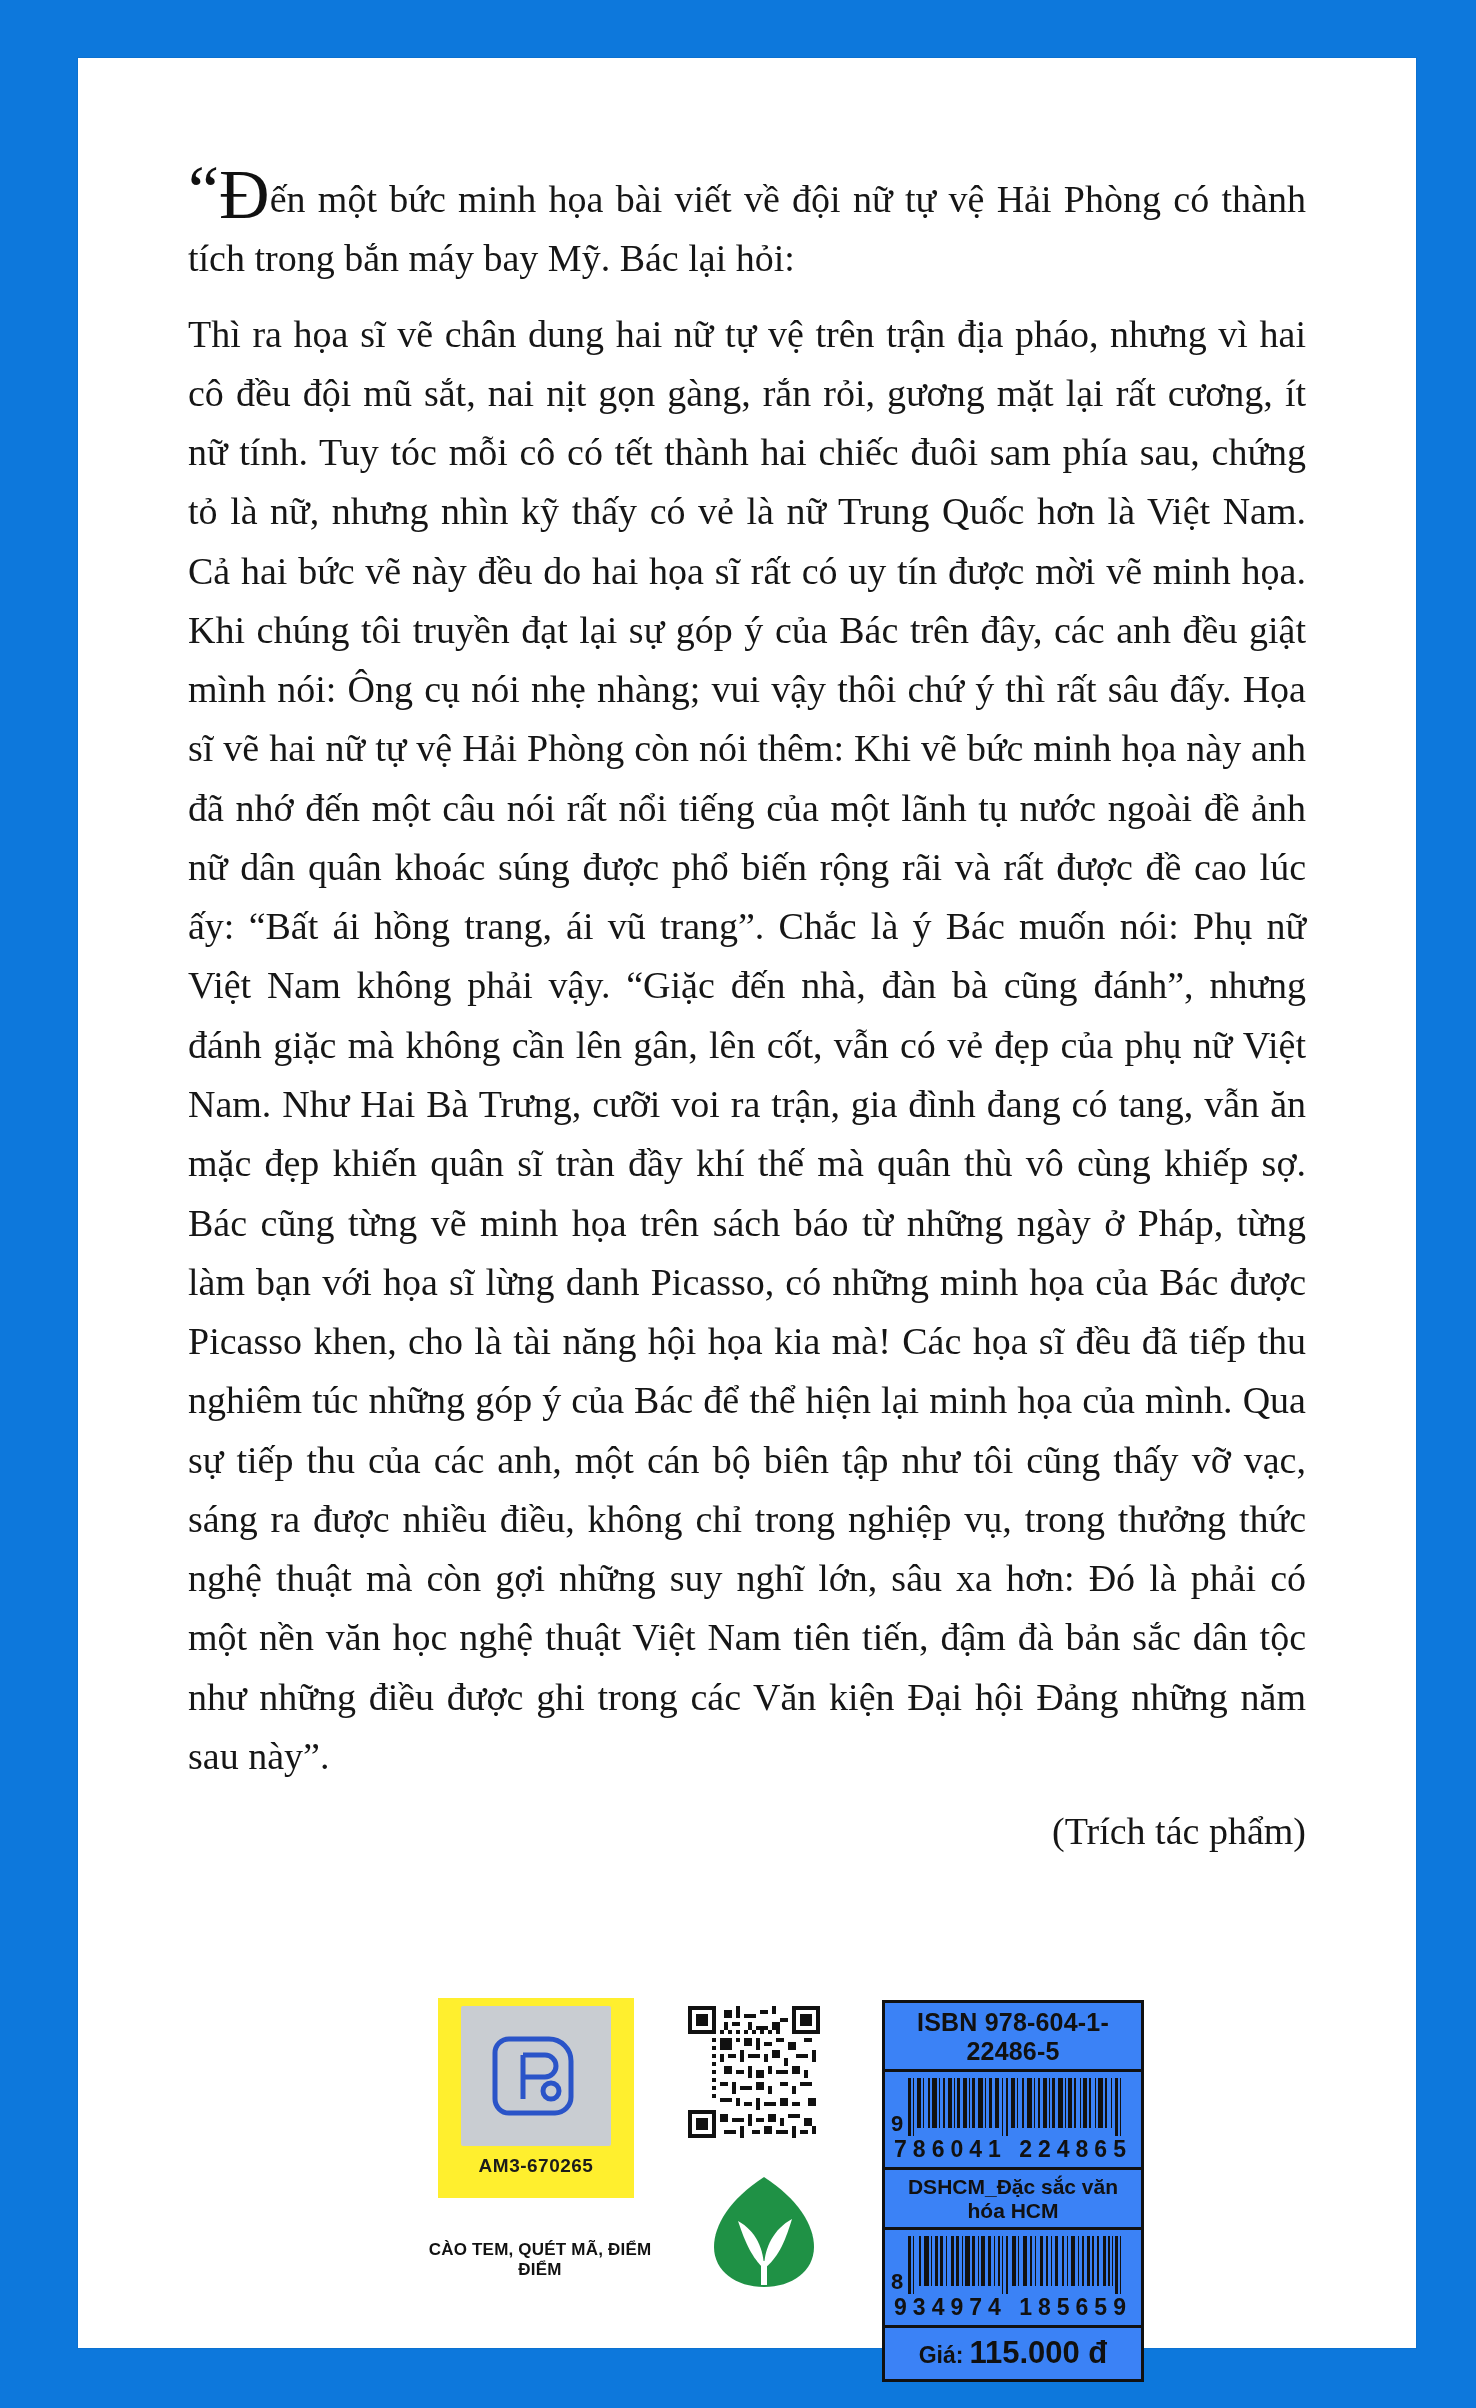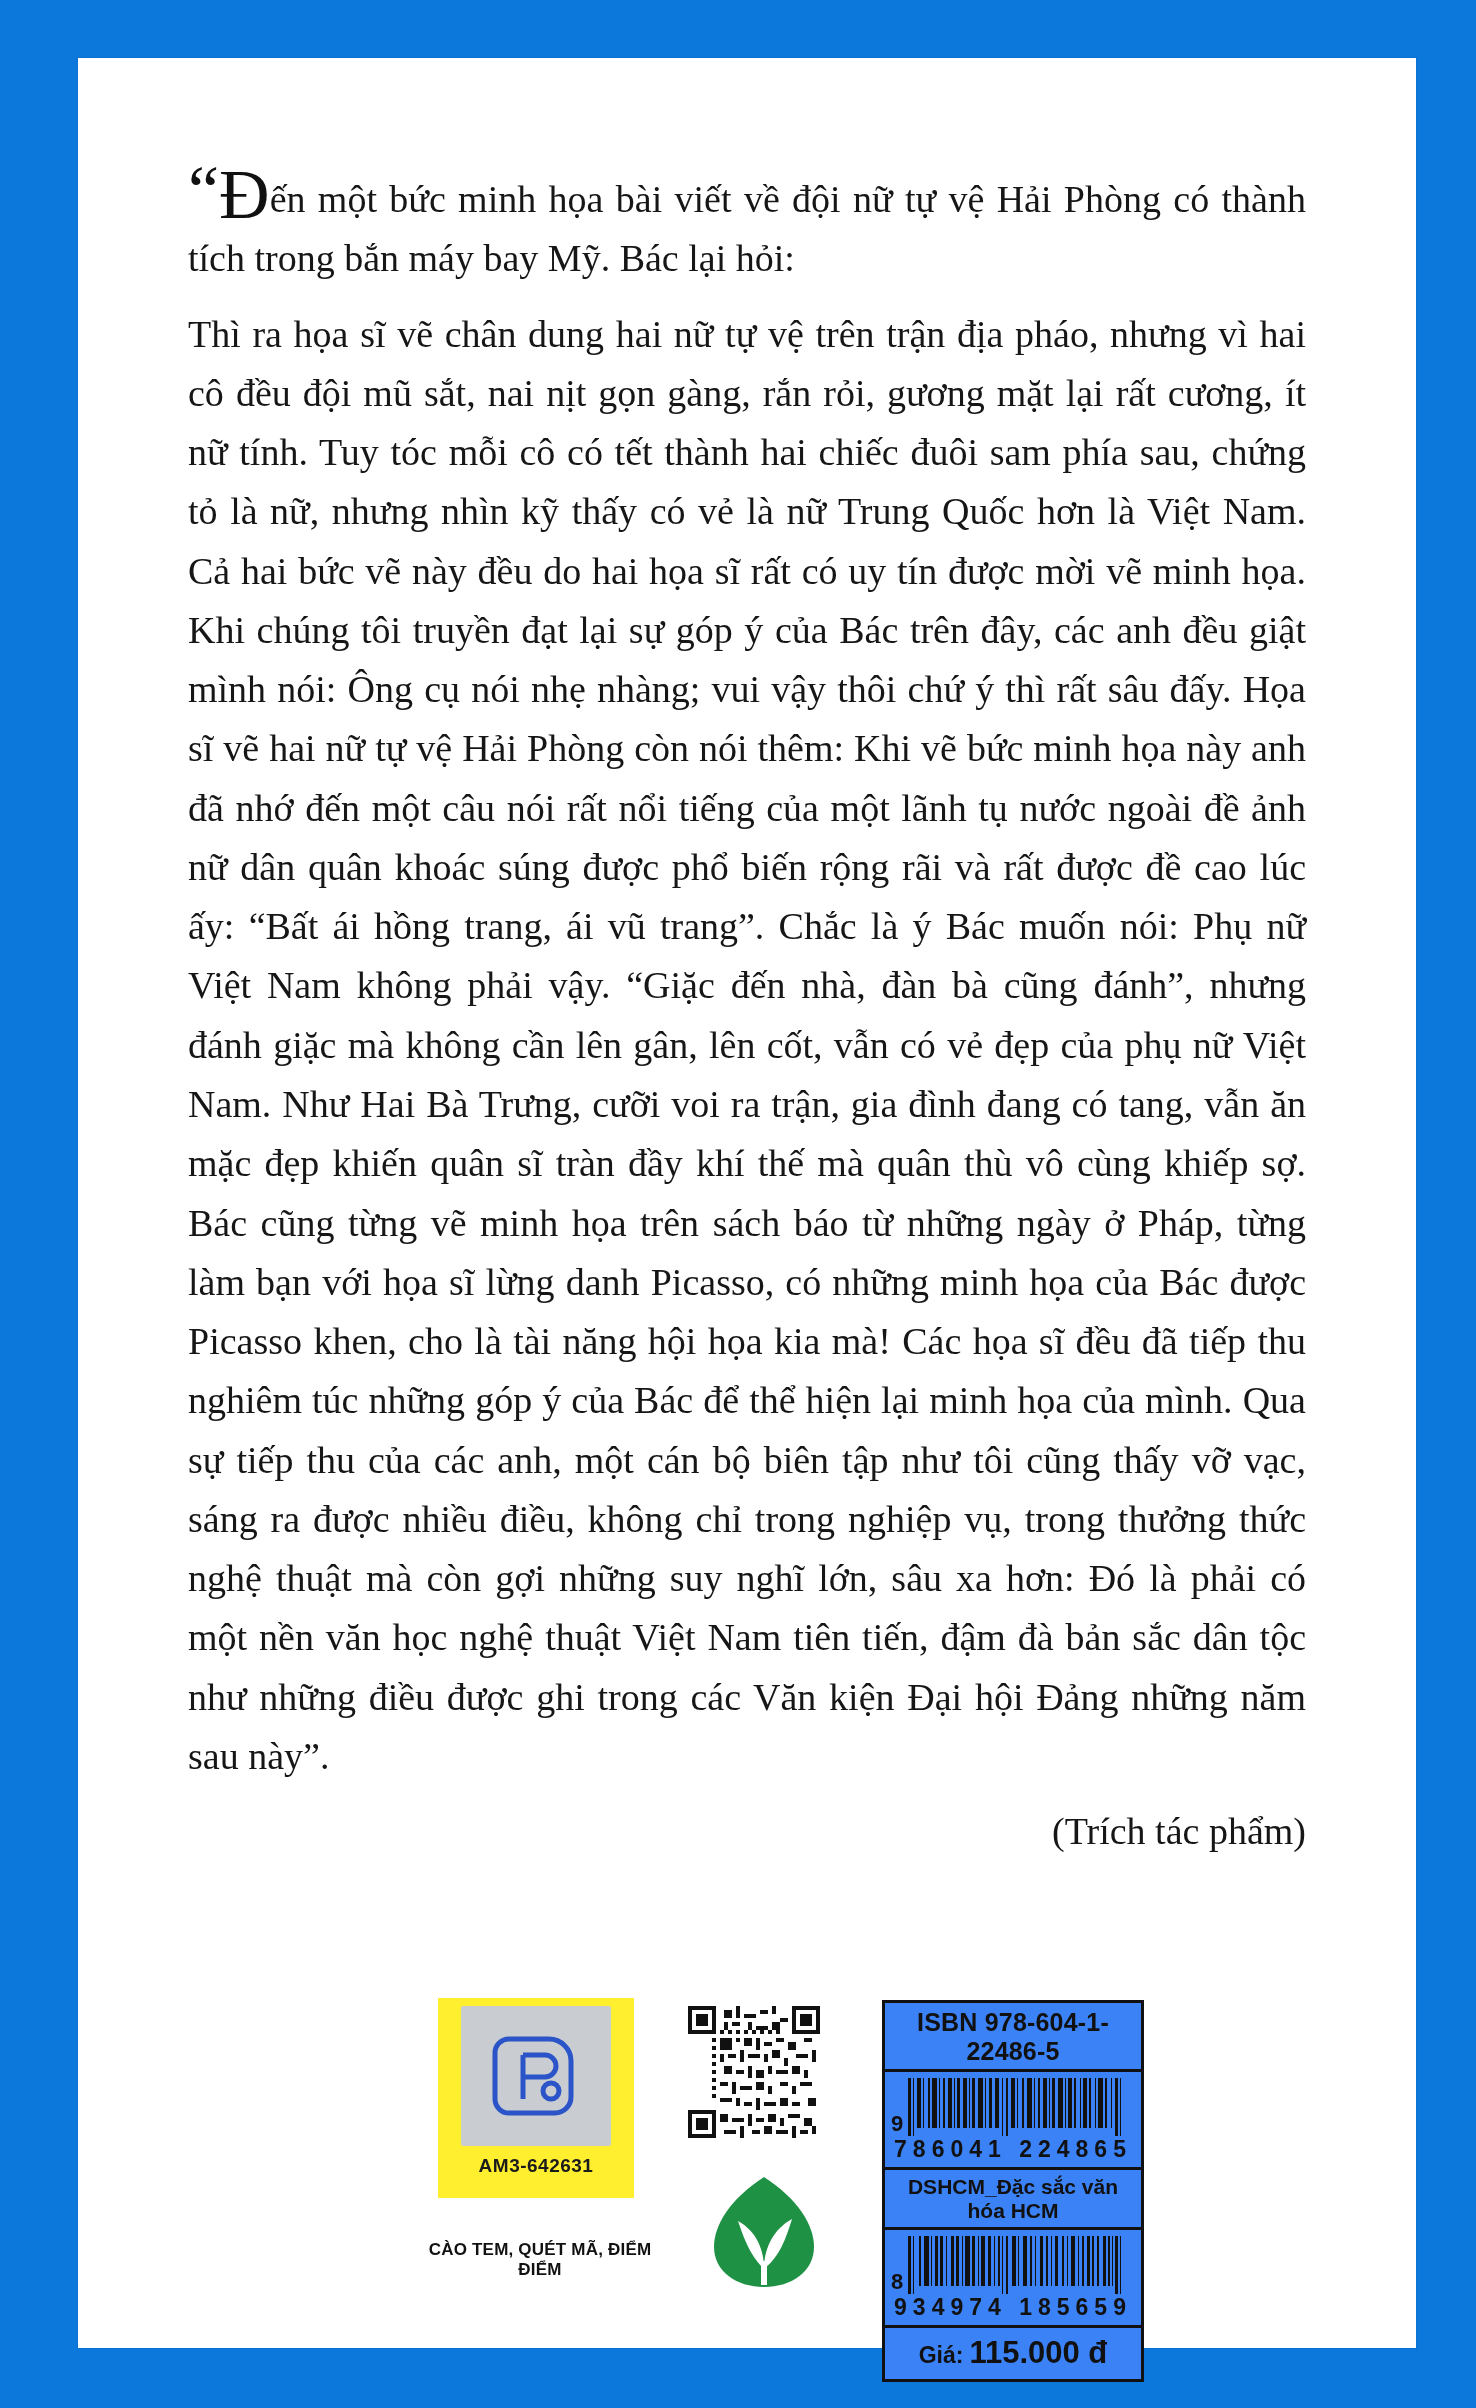--- a/index.html
+++ b/index.html
@@ -247,21 +247,21 @@
 
       <div class="stamp">
         <div class="stamp-inner">
           <svg width="110" height="110" viewBox="0 0 110 110" aria-hidden="true">
             <path d="M28 18 h40 a22 22 0 0 1 22 22 v36 a16 16 0 0 1 -16 16 h-46 a14 14 0 0 1 -14 -14 v-46 a14 14 0 0 1 14 -14 z" fill="none" stroke="#2a54c8" stroke-width="5"></path>
             <path d="M42 34 v44" fill="none" stroke="#2a54c8" stroke-width="5"></path>
             <path d="M42 34 h22 a11 11 0 0 1 0 22 h-22" fill="none" stroke="#2a54c8" stroke-width="5"></path>
             <circle cx="70" cy="70" r="8" fill="none" stroke="#2a54c8" stroke-width="5"></circle>
           </svg>
         </div>
-        <div class="stamp-code">AM3-642631</div>
+        <div class="stamp-code">AM3-670265</div>
       </div>
       <div class="stamp-caption">CÀO TEM, QUÉT MÃ, ĐIỂM ĐIỂM</div>
 
       <div class="qr">
         <svg width="132" height="132" viewBox="0 0 33 33" shape-rendering="crispEdges" aria-hidden="true">
           <rect width="33" height="33" fill="#ffffff"></rect>
           <g fill="#111111">
 
             <rect x="0" y="0" width="7" height="1"></rect>
               <rect x="0" y="6" width="7" height="1"></rect>

